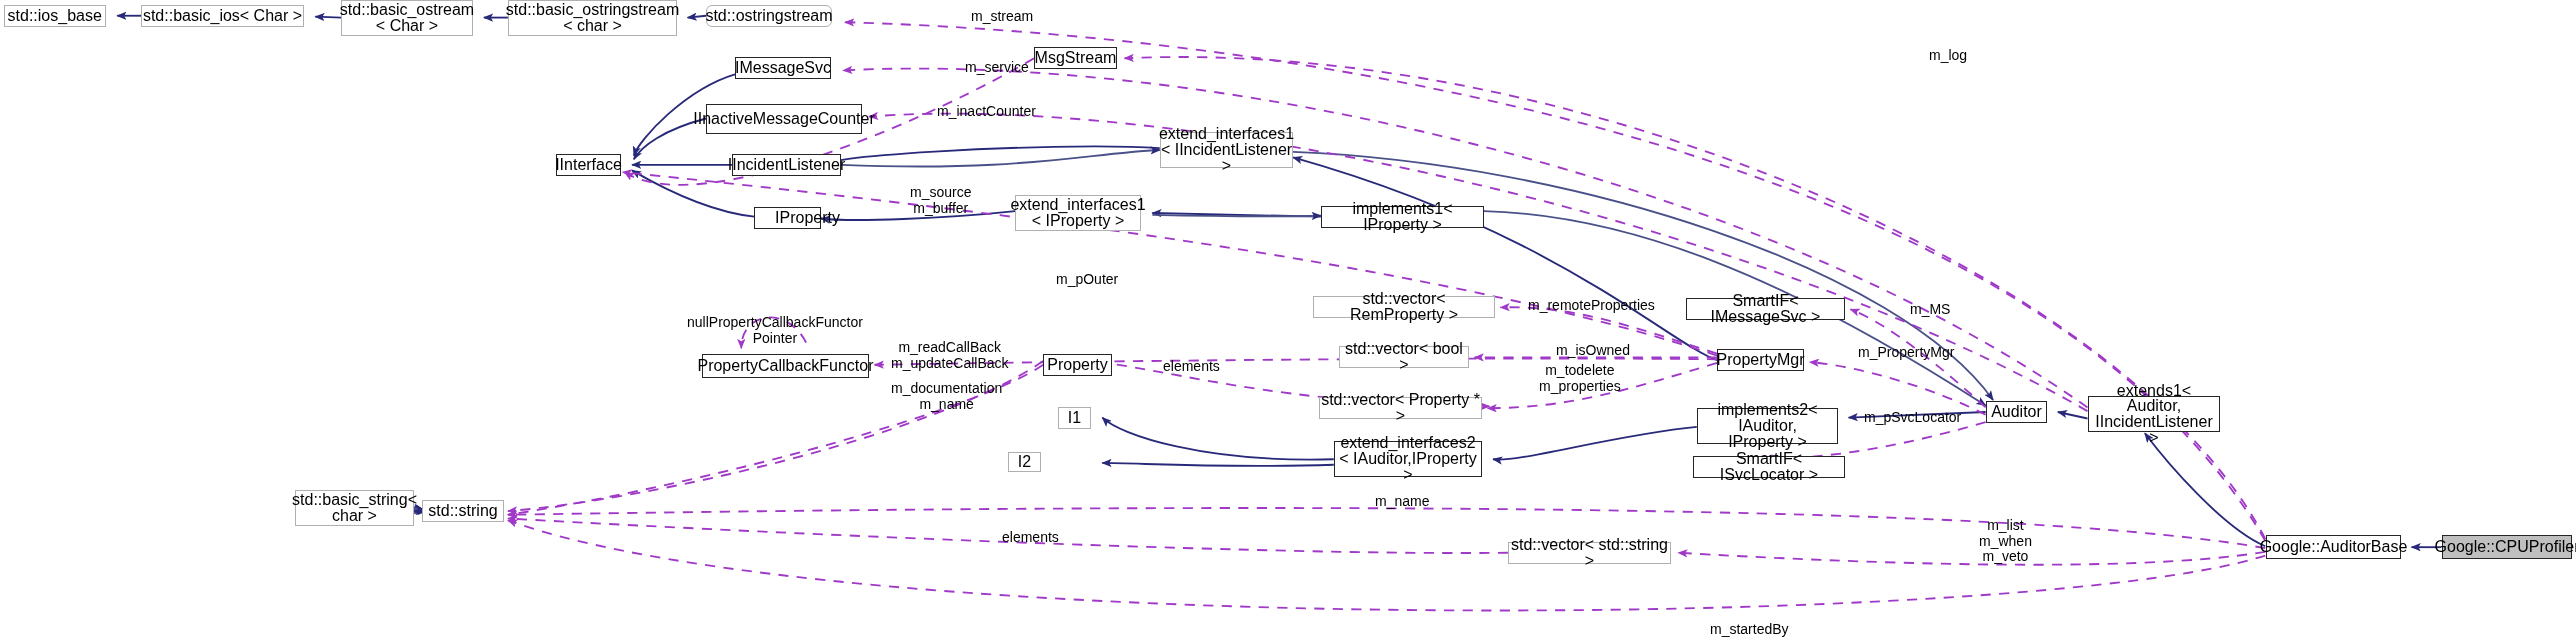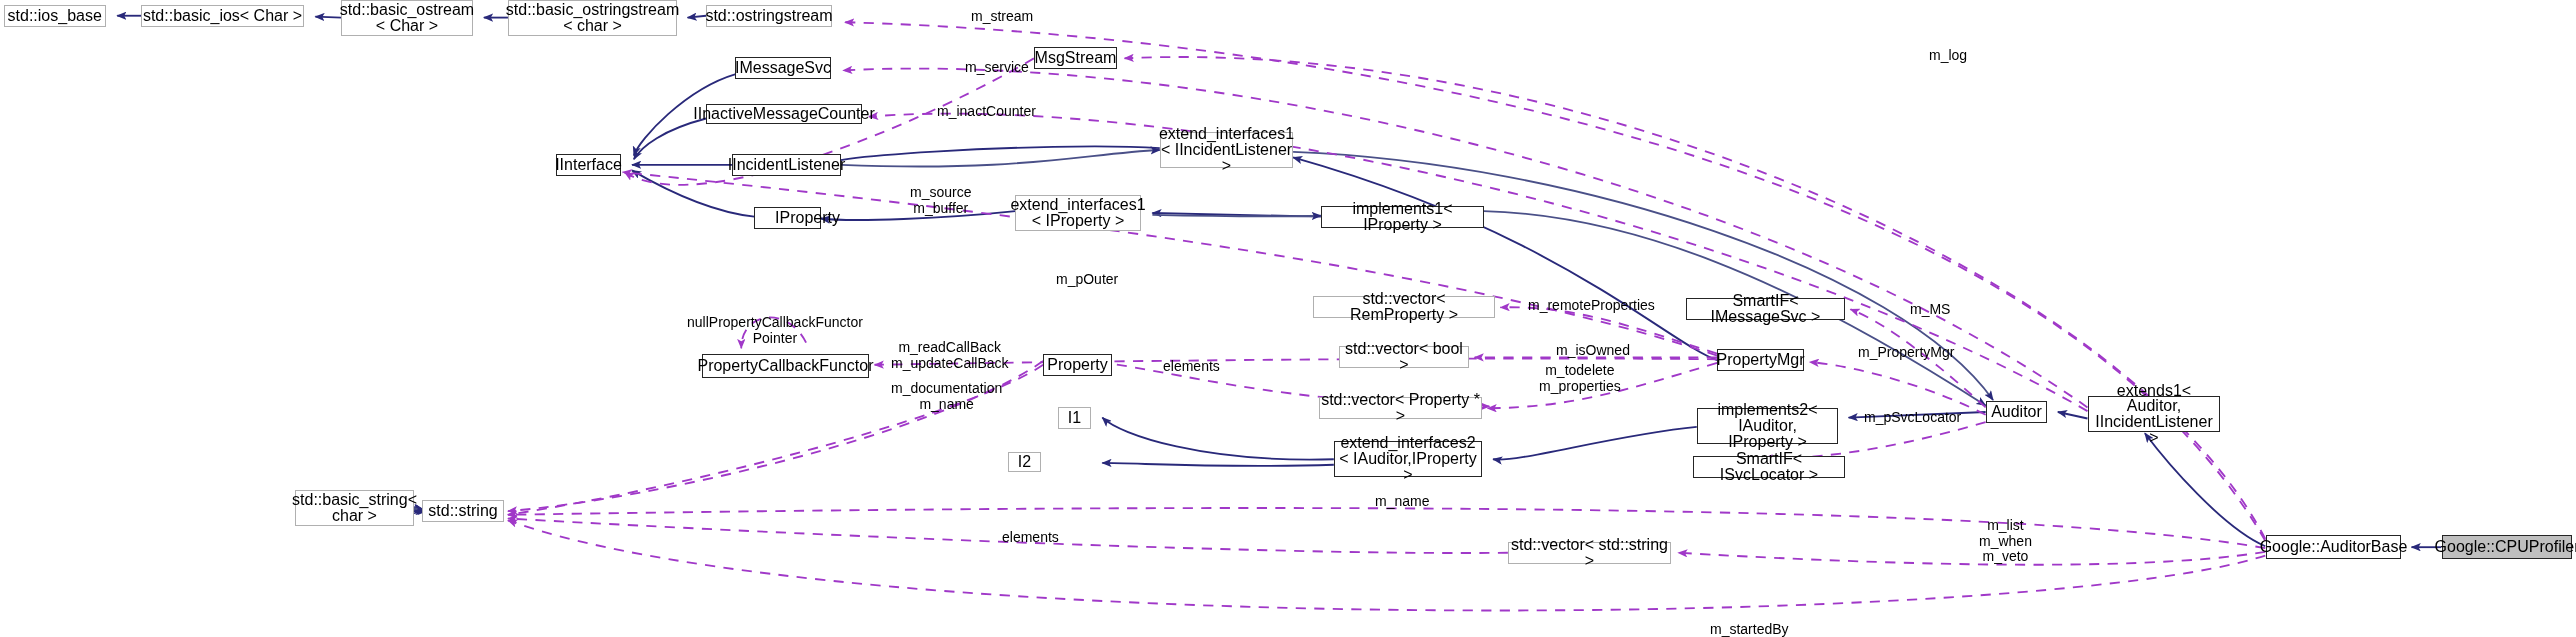--- a/index.html
+++ b/index.html
@@ -116,24 +116,24 @@
       <path d="M2446,592 C2260,560 1800,536 548,556"></path>
     </g>
   </svg>
 
   <div class="node plain" style="left:3.7px;top:4.6px;width:102px;height:22px;">std::ios_base</div>
   <div class="node plain" style="left:141px;top:4.6px;width:163px;height:22px;">std::basic_ios&lt; Char &gt;</div>
   <div class="node plain" style="left:341px;top:0px;width:132px;height:36px;">std::basic_ostream
 &lt; Char &gt;</div>
   <div class="node plain" style="left:508px;top:0px;width:169px;height:36px;">std::basic_ostringstream
 &lt; char &gt;</div>
-  <div class="node plain" style="left:706px;top:4.6px;width:126px;height:22px;">std::ostringstream</div>
+  <div class="node plain" style="left:706px;top:4.6px;width:126px;height:22px;border-radius:6px;">std::ostringstream</div>
 
   <div class="node solid" style="left:735px;top:57px;width:96px;height:22px;">IMessageSvc</div>
-  <div class="node solid" style="left:706px;top:104px;width:156px;height:20px;">IInactiveMessageCounter</div>
+  <div class="node solid" style="left:706px;top:104px;width:156px;height:30px;">IInactiveMessageCounter</div>
   <div class="node solid" style="left:556px;top:154px;width:65px;height:22px;">IInterface</div>
   <div class="node solid" style="left:732px;top:154px;width:109px;height:22px;">IIncidentListener</div>
   <div class="node solid" style="left:754px;top:207px;width:67px;height:22px;padding-left:40px;">IProperty</div>
 
   <div class="node solid" style="left:1034px;top:47px;width:83px;height:22px;">MsgStream</div>
   <div class="node plain" style="left:1160px;top:132px;width:133px;height:36px;">extend_interfaces1
 &lt; IIncidentListener &gt;</div>
   <div class="node plain" style="left:1015px;top:195px;width:126px;height:36px;">extend_interfaces1
 &lt; IProperty &gt;</div>
   <div class="node solid" style="left:1321px;top:206px;width:163px;height:22px;">implements1&lt; IProperty &gt;</div>

